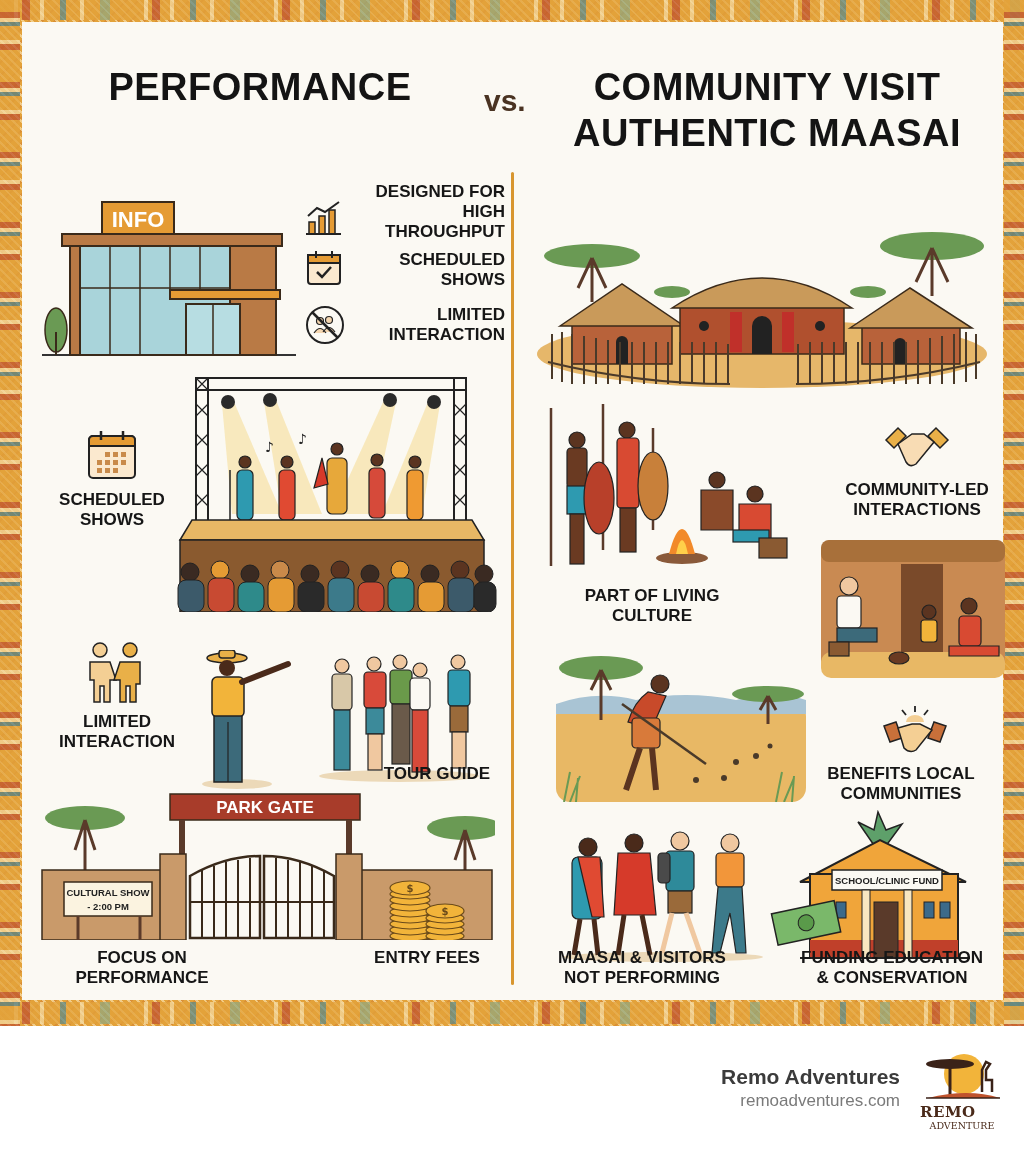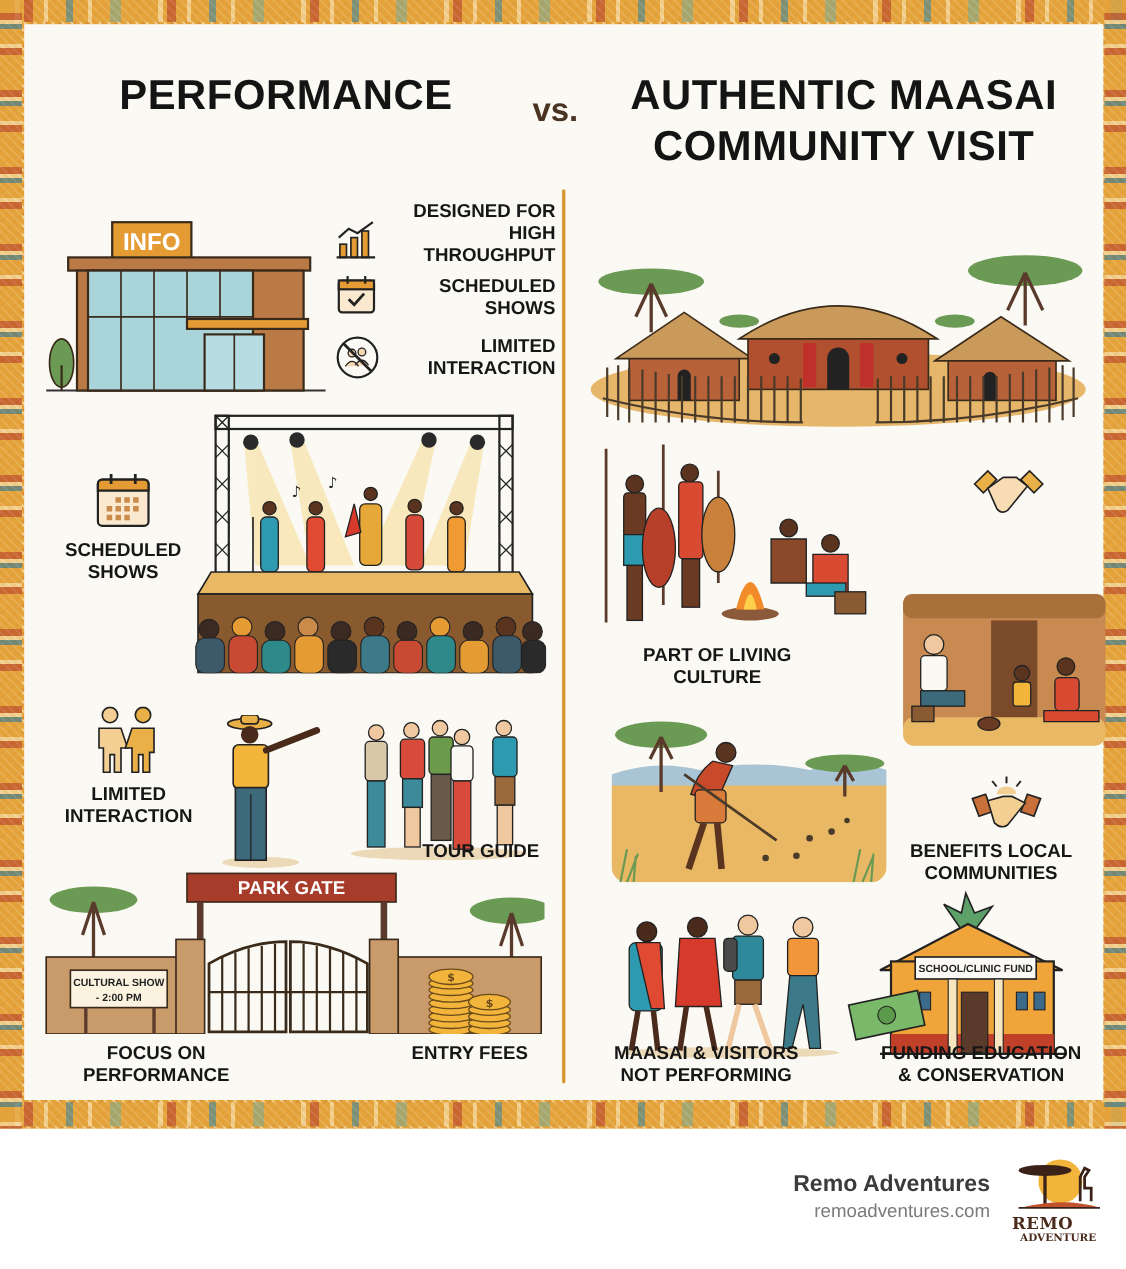--- a/index.html
+++ b/index.html
@@ -63,41 +63,41 @@
 
   
   .footer-name { position: absolute; right: 124px; top: 1065px; font-family: "Liberation Sans", sans-serif;
     font-weight: 700; font-size: 21px; color: #3b3b3b; text-align: right; }
   .footer-url { position: absolute; right: 124px; top: 1091px; font-family: "Liberation Sans", sans-serif;
     font-size: 17px; color: #7a7a7a; text-align: right; }
   .logo { position: absolute; left: 920px; top: 1052px; width: 84px; height: 82px; }
   .logo-text1 { position: absolute; left: 920px; top: 1103px; width: 84px; text-align: left;
     font-family: "DejaVu Serif", serif; font-weight: 700; font-size: 15px; color: #4a2a1a; letter-spacing: 0.5px; }
   .logo-text2 { position: absolute; left: 916px; top: 1120px; width: 92px; text-align: center;
-    font-family: "DejaVu Serif", serif; font-weight: 700; font-size: 9.5px; color: #4a2a1a; }
+    font-family: "DejaVu Serif", serif; font-weight: 400; font-size: 9.5px; color: #4a2a1a; }
 </style>
 </head>
 <body>
 
 <div class="frame">
   <div class="band top"></div>
   <div class="band bottom"></div>
   <div class="band left"></div>
   <div class="band right"></div>
 </div>
 
 <div class="panel">
 
   <div class="title left">
     <div>PERFORMANCE</div>
   </div>
   <div class="vs">vs.</div>
   <div class="title right">
+    <div>COMMUNITY VISIT</div>
     <div>AUTHENTIC MAASAI</div>
-    <div>COMMUNITY VISIT</div>
   </div>
 
   <div class="divider"></div>
 
   <svg class="ill" style="left:18px;top:160px" width="260" height="176" viewBox="0 0 260 176">
     <line x1="2" y1="173" x2="256" y2="173" stroke="#333" stroke-width="2"></line>
     <rect x="62" y="20" width="72" height="33" fill="#e59b34" stroke="#3a2a1a" stroke-width="2"></rect>
     <text x="98" y="45" text-anchor="middle" font-family="Liberation Sans, sans-serif" font-weight="900" font-size="22" fill="#fff">INFO</text>
     <rect x="22" y="52" width="220" height="12" fill="#b97a45" stroke="#3a2a1a" stroke-width="2"></rect>
     <rect x="30" y="64" width="206" height="109" fill="#b97a45" stroke="#3a2a1a" stroke-width="2"></rect>
@@ -413,20 +413,24 @@
   <div class="label" style="left:530px;top:564px;width:200px;">
     <div>PART OF LIVING</div>
     <div>CULTURE</div>
   </div>
 
   <svg class="ill" style="left:862px;top:402px" width="66" height="48" viewBox="0 0 66 48">
     <path d="M2 16 l12 -12 l8 8 l-12 12z" fill="#e9b048" stroke="#222" stroke-width="1.5"></path>
     <path d="M64 16 l-12 -12 l-8 8 l12 12z" fill="#e9b048" stroke="#222" stroke-width="1.5"></path>
     <path d="M14 20 l14 -10 h12 l10 8 l-18 22 q-6 4 -10 -2z" fill="#f8dcb4" stroke="#222" stroke-width="1.5"></path>
   </svg>
+  <div class="label" style="left:800px;top:458px;width:190px;">
+    <div>COMMUNITY-LED</div>
+    <div>INTERACTIONS</div>
+  </div>
 
   <svg class="ill" style="left:797px;top:518px" width="188" height="140" viewBox="0 0 188 140">
     <rect x="2" y="0" width="184" height="130" rx="10" fill="#c98a52"></rect>
     <rect x="2" y="0" width="184" height="22" rx="8" fill="#a8703a"></rect>
     <rect x="82" y="24" width="42" height="100" fill="#7a4a2a"></rect>
     <rect x="2" y="112" width="184" height="26" rx="10" fill="#e8b865"></rect>
     <g stroke="#222" stroke-width="1.2">
       <circle cx="30" cy="46" r="9" fill="#f0c8a0"></circle>
         <rect x="18" y="56" width="24" height="32" rx="4" fill="#fbf9f3"></rect>
         <rect x="18" y="88" width="40" height="14" fill="#3c6a7a"></rect>

